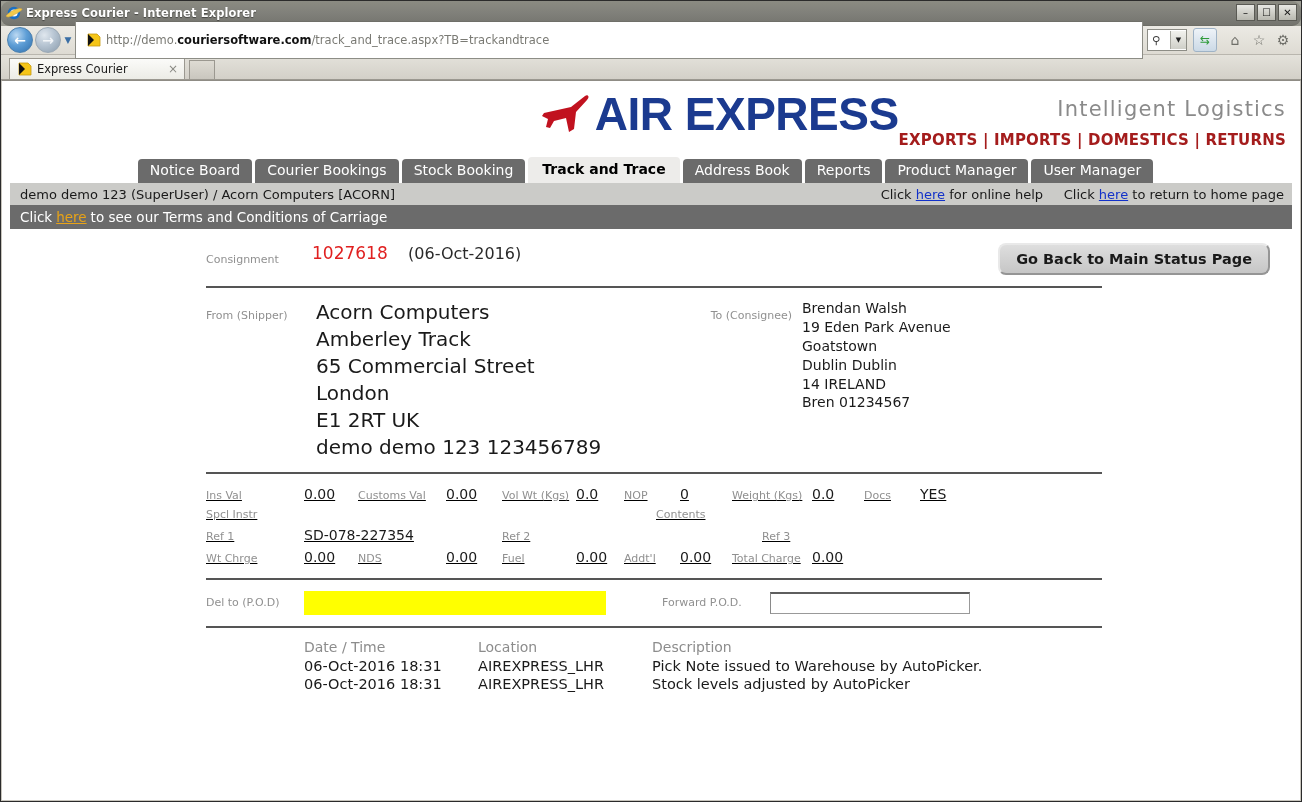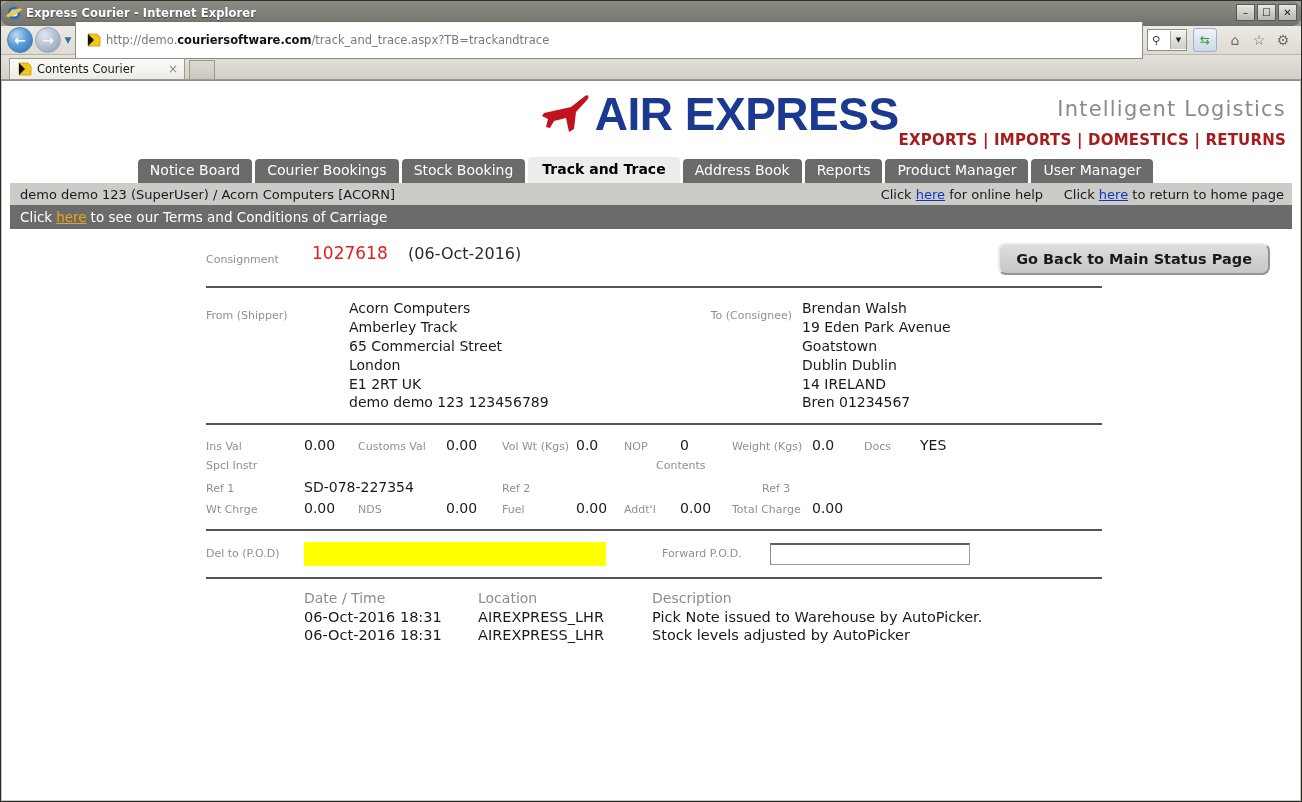--- a/index.html
+++ b/index.html
@@ -338,21 +338,21 @@
   }
   hr.sep {
     border: none;
     border-top: 2px solid #555555;
     margin: 11px 0 11px 0;
   }
   .sec { padding-left: 204px; padding-right: 198px; }
   .addr-block { display: flex; }
   .addr-left { width: 110px; flex: none; padding-top: 5px; }
   .addr-lines { flex: 1; }
-  .addr-lines .val { font-size: 14px; margin-left: 33px; }
+  .addr-lines .val { font-size: 20px; }
   .addr-right-lbl { width: 90px; flex: none; text-align: right; padding-top: 5px; padding-right: 10px; }
   .addr-right-lines { width: 300px; flex: none; }
 
   .grid-row { display: flex; align-items: baseline; }
   .cell-lbl { flex: none; }
   .cell-val { flex: none; }
 
   .pod-row { display: flex; align-items: center; }
   .pod-input {
     width: 302px; height: 24px;
@@ -446,21 +446,21 @@
   </div>
 
   <div class="tabstrip">
     <div class="browser-tab">
       <div class="page-icon">
         <svg width="16" height="16" viewBox="0 0 16 16">
           <path d="M2 2 L11 2 L14 5 L14 14 L2 14 Z" fill="#f5c518" stroke="#c79a10" stroke-width="0.8"></path>
           <path d="M2 2 L8 8 L2 14 Z" fill="#111111"></path>
         </svg>
       </div>
-      <span class="tab-label">Contents Courier</span>
+      <span class="tab-label">Express Courier</span>
       <span class="tab-close">×</span>
     </div>
     <div class="newtab"></div>
   </div>
 
   <div class="viewport">
     <div class="page">
 
       <div class="site-header">
         <div class="logo-wrap">
@@ -547,21 +547,21 @@
               <div class="val">19 Eden Park Avenue</div>
               <div class="val">Goatstown</div>
               <div class="val">Dublin Dublin</div>
               <div class="val">14 IRELAND</div>
               <div class="val">Bren 01234567</div>
             </div>
           </div>
           <hr class="sep">
         </div>
 
-        <div style="padding-left:204px;padding-right:198px;">
+        <div style="padding-left:204px;padding-right:198px;text-decoration:underline;">
 
           <div class="grid-row" style="margin-bottom:4px;">
             <span class="lbl cell-lbl" style="width:98px;">Ins Val</span>
             <span class="val cell-val" style="width:54px;">0.00</span>
             <span class="lbl cell-lbl" style="width:88px;">Customs Val</span>
             <span class="val cell-val" style="width:56px;">0.00</span>
             <span class="lbl cell-lbl" style="width:74px;">Vol Wt (Kgs)</span>
             <span class="val cell-val" style="width:48px;">0.0</span>
             <span class="lbl cell-lbl" style="width:56px;">NOP</span>
             <span class="val cell-val" style="width:52px;">0</span>

